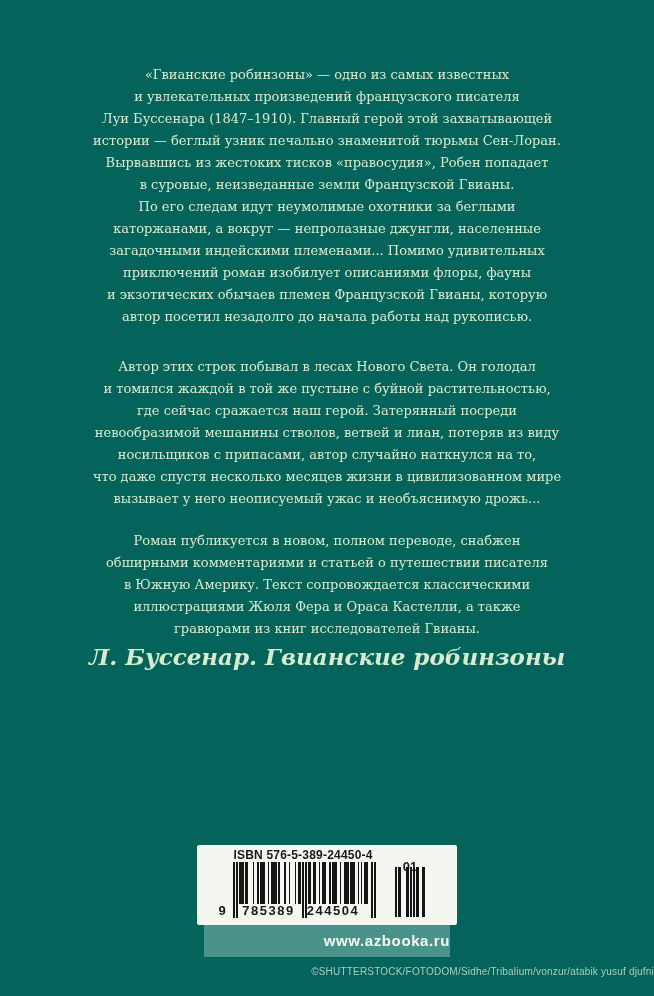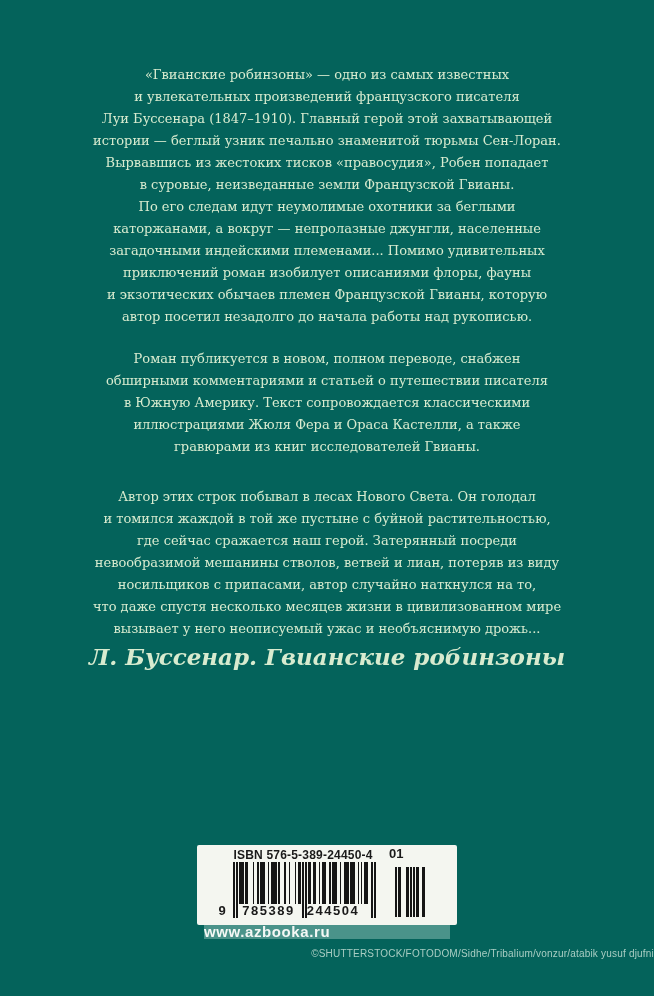--- a/index.html
+++ b/index.html
@@ -44,43 +44,43 @@
     border-radius: 2px;
     color: #1a1a1a;
   }
   .isbn {
     position: absolute; top: 3px; left: 28px; width: 156px;
     text-align: center;
     font: 700 12px/14px "Liberation Sans", sans-serif;
     letter-spacing: 0.2px;
   }
   .supp-label {
-    position: absolute; top: 2px; left: 192px; width: 42px;
-    text-align: left;
+    position: absolute; top: 15px; left: 192px; width: 42px;
+    text-align: center;
     font: 700 13px/14px "Liberation Sans", sans-serif;
   }
   svg.ean { position: absolute; shape-rendering: crispEdges; }
   svg.ean rect { fill: var(--bars, #151515); }
   #ean-main { left: 36px; top: 17px; }
   #ean-supp { left: 198px; top: 22px; }
   .bc-digit {
     position: absolute; top: 58px;
     font: 700 13px/15px "Liberation Sans", sans-serif;
     letter-spacing: 1.5px;
     text-align: center;
   }
   .d9 { left: 18px; width: 14px; letter-spacing: 0; }
   .g1 { left: 42px; width: 59px; }
   .g2 { left: 107px; width: 58px; }
 
   .website-band {
-    width: 246px; height: 14px;
+    width: 246px; height: 32px;
     margin: 0 auto;
     background: var(--band, #4a938a);
-    display: flex; align-items: center; justify-content: flex-start;
+    display: flex; align-items: center; justify-content: flex-end;
   }
   .website-band span {
     color: #f4f8f5;
     font: 700 15px/16px "Liberation Sans", sans-serif;
     letter-spacing: 0.6px;
   }
   .credits {
     margin-top: 9px;
     text-align: right;
     color: var(--credits, #a9cdc3);
@@ -99,32 +99,32 @@
 Луи Буссенара (1847–1910). Главный герой этой захватывающей
 истории — беглый узник печально знаменитой тюрьмы Сен-Лоран.
 Вырвавшись из жестоких тисков «правосудия», Робен попадает
 в суровые, неизведанные земли Французской Гвианы.
 По его следам идут неумолимые охотники за беглыми
 каторжанами, а вокруг — непролазные джунгли, населенные
 загадочными индейскими племенами... Помимо удивительных
 приключений роман изобилует описаниями флоры, фауны
 и экзотических обычаев племен Французской Гвианы, которую
 автор посетил незадолго до начала работы над рукописью.</p>
-    <p class="para">Роман публикуется в новом, полном переводе, снабжен
-обширными комментариями и статьей о путешествии писателя
-в Южную Америку. Текст сопровождается классическими
-иллюстрациями Жюля Фера и Ораса Кастелли, а также
-гравюрами из книг исследователей Гвианы.</p>
     <p class="para para-3">Автор этих строк побывал в лесах Нового Света. Он голодал
 и томился жаждой в той же пустыне с буйной растительностью,
 где сейчас сражается наш герой. Затерянный посреди
 невообразимой мешанины стволов, ветвей и лиан, потеряв из виду
 носильщиков с припасами, автор случайно наткнулся на то,
 что даже спустя несколько месяцев жизни в цивилизованном мире
 вызывает у него неописуемый ужас и необъяснимую дрожь...</p>
+    <p class="para">Роман публикуется в новом, полном переводе, снабжен
+обширными комментариями и статьей о путешествии писателя
+в Южную Америку. Текст сопровождается классическими
+иллюстрациями Жюля Фера и Ораса Кастелли, а также
+гравюрами из книг исследователей Гвианы.</p>
     <p class="attribution">Л. Буссенар. Гвианские робинзоны</p>
   </section>
 
   <footer class="publisher-block">
     <div class="barcode-box">
       <span class="isbn">ISBN 576-5-389-24450-4</span>
       <span class="supp-label">01</span>
       <svg id="ean-main" class="ean" viewBox="0 0 142.5 56" width="142.5" height="56">
           <rect x="0" y="0" width="1.5" height="56"></rect>
           <rect x="3" y="0" width="1.5" height="56"></rect>

